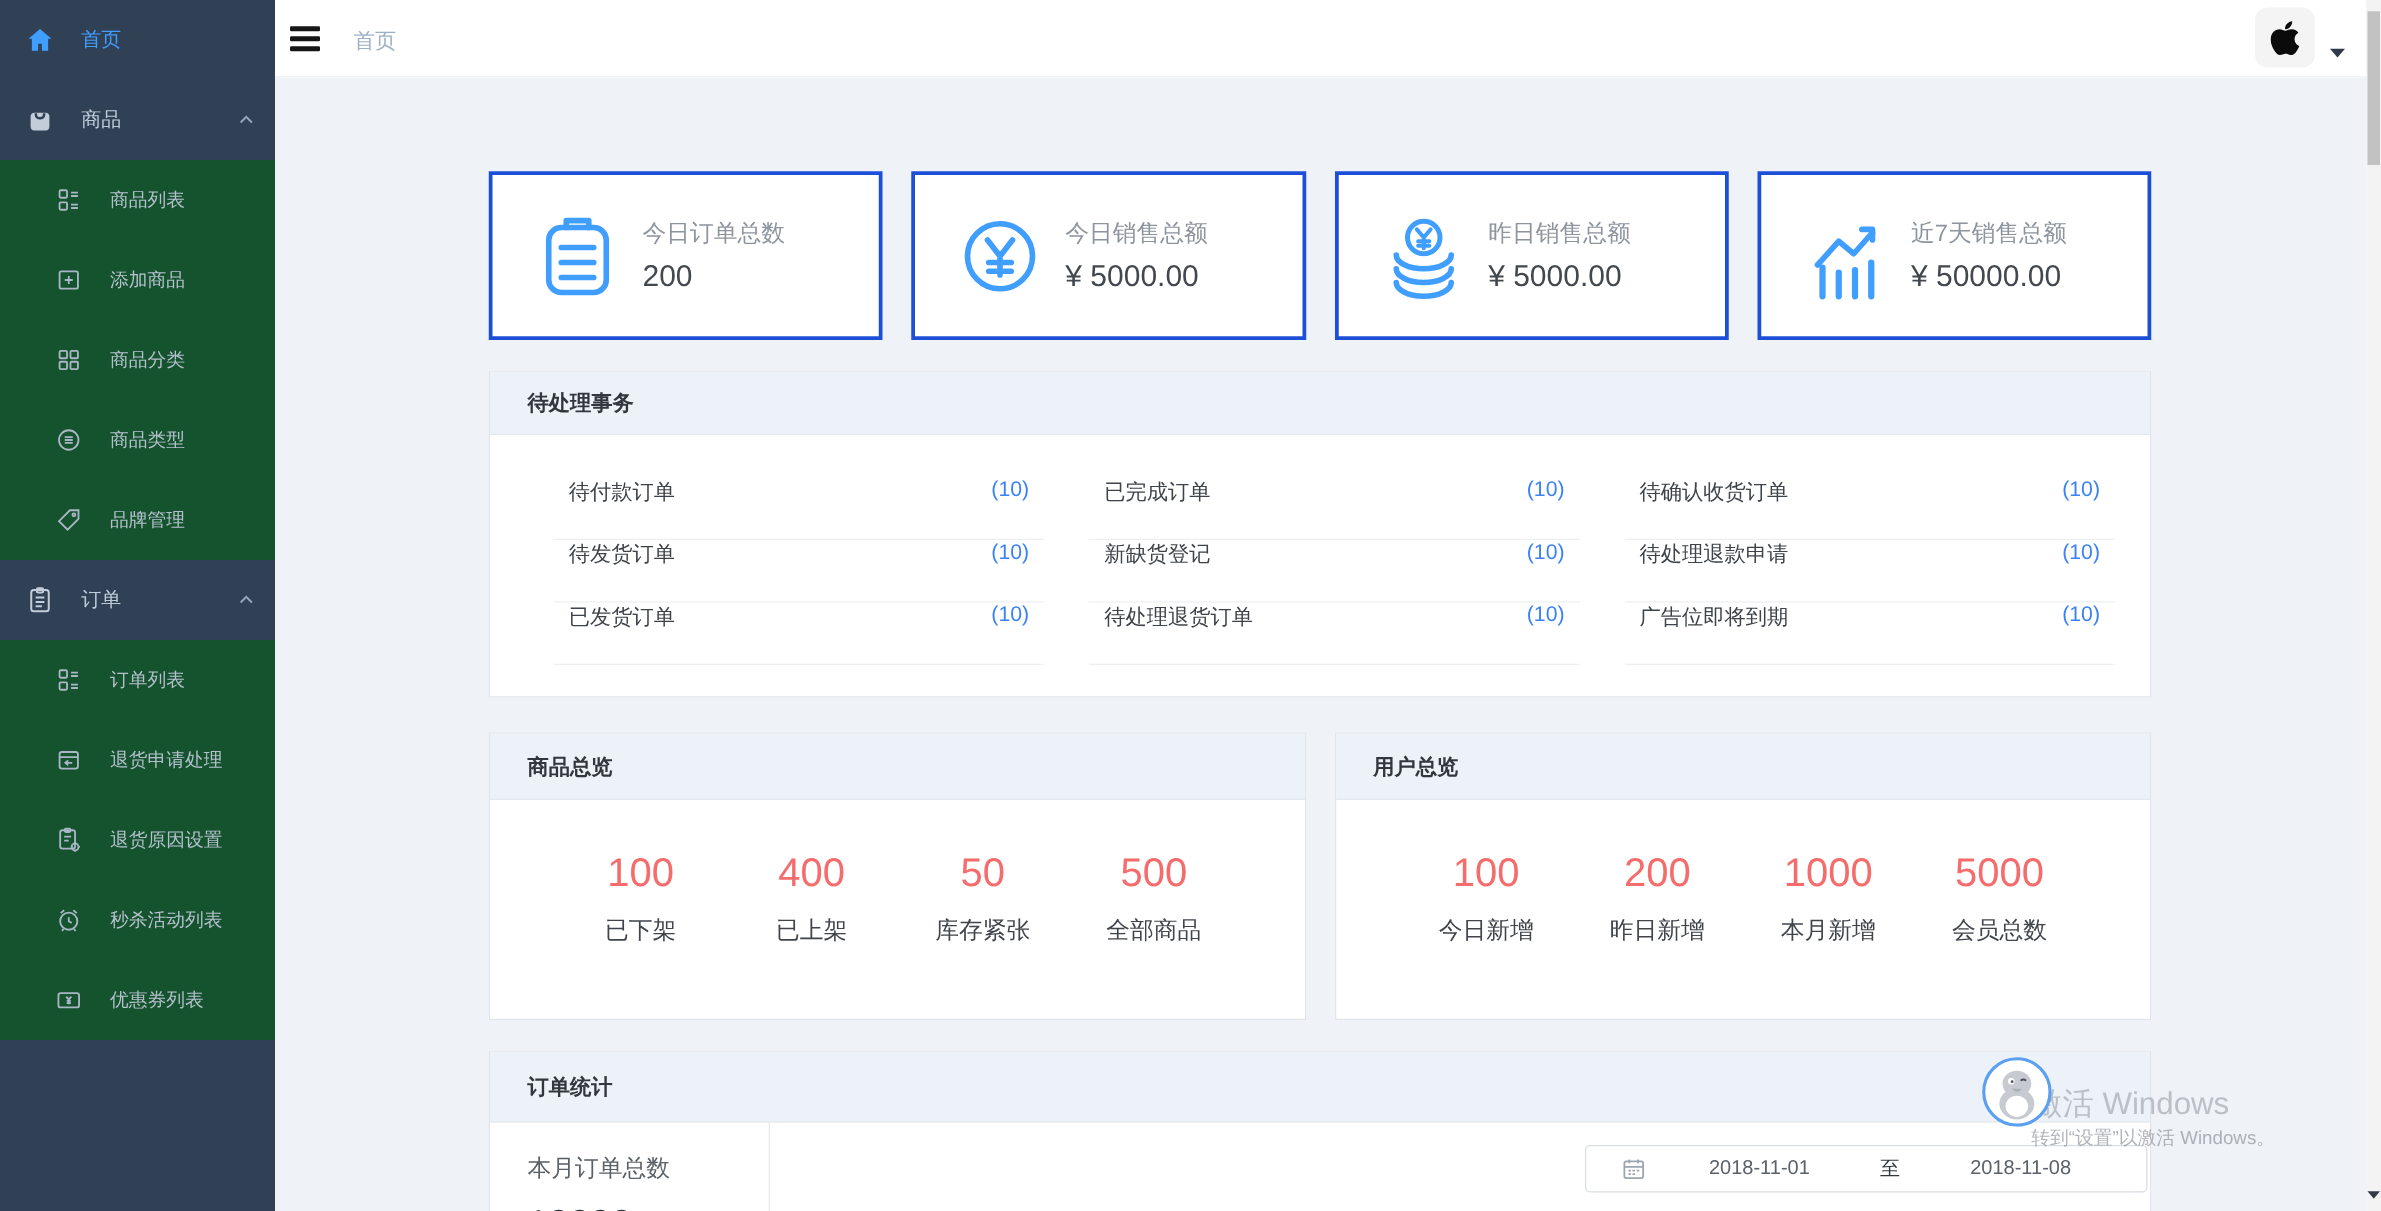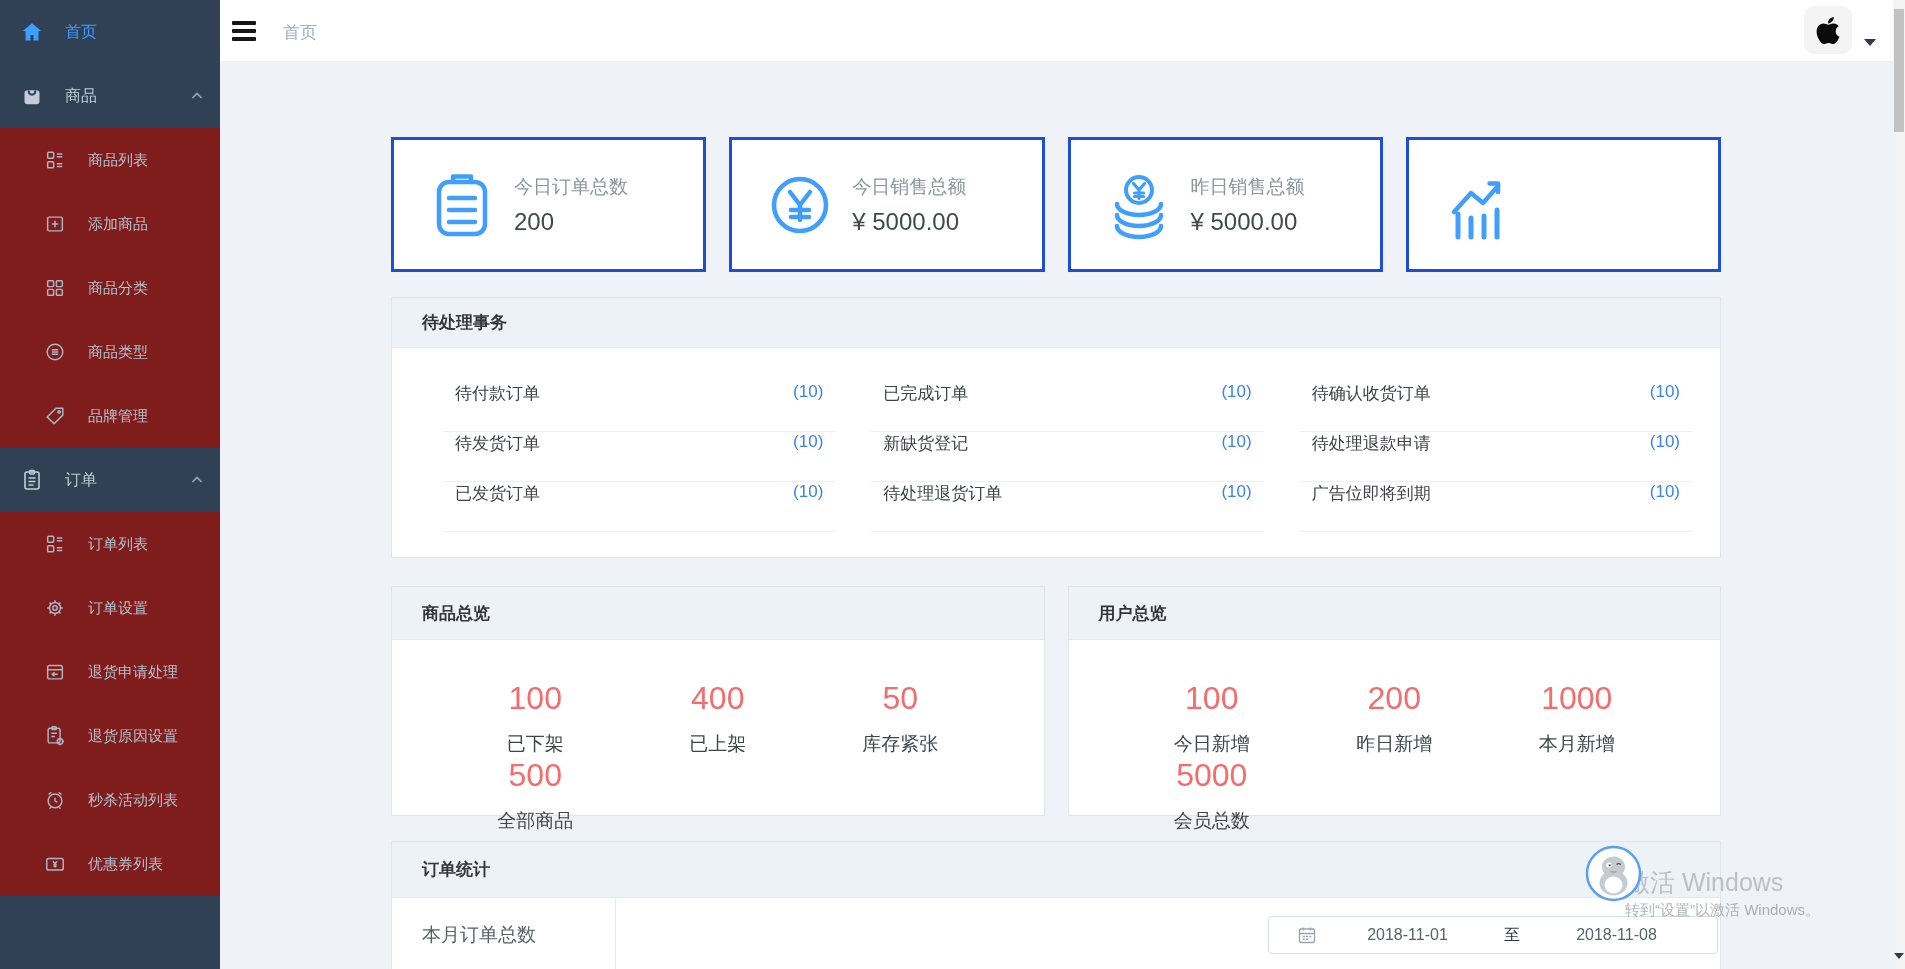--- a/index.html
+++ b/index.html
@@ -4,21 +4,21 @@
 <style>
   * { margin:0; padding:0; box-sizing:border-box; }
   html,body { width:1905px; height:969px; overflow:hidden; }
   body { font-family:"Liberation Sans","DejaVu Sans",sans-serif; background:#fff; }
   .screen { position:relative; width:1905px; height:969px; overflow:hidden; background:#fff; }
 
   
   .sidebar { position:absolute; left:0; top:0; width:220px; height:100%; background:#304156; z-index:10; }
   .srow { height:64px; display:flex; align-items:center; padding-left:20px; color:#bfcbd9;
           font-size:16px; cursor:pointer; position:relative; }
-  .srow.sub { background:#7f1d1d; padding-left:44px; font-size:15px; color:#b4c0cd; }
+  .srow.sub { background:#14532d; padding-left:44px; font-size:15px; color:#b4c0cd; }
   .sicon { width:24px; height:24px; margin-right:21px; flex:none; display:block; }
   .srow.sub .sicon { width:22px; height:22px; margin-right:22px; }
   .srow.active { color:#409eff; }
   .chev { position:absolute; right:16px; top:50%; margin-top:-7px; width:14px; height:14px; }
 
   
   .topbar { position:absolute; left:220px; right:0; top:0; height:62px; background:#fff;
             border-bottom:1px solid #edeff3; z-index:9; }
   .burger { position:absolute; left:12px; top:21px; width:24px; height:20px; cursor:pointer; }
   .burger span { display:block; height:3.5px; background:#161616; margin-bottom:4.5px; border-radius:1px; }
@@ -45,21 +45,21 @@
 
   .pending { margin-top:25px; }
   .pgrid { display:grid; grid-template-columns:repeat(3,1fr); column-gap:36px; padding:34px 28px 25px 51px; }
   .pcell { height:50px; display:flex; align-items:flex-start; justify-content:space-between; padding:0 12px;
            border-bottom:1px solid #edeff3; font-size:17px; color:#3e4249; cursor:pointer; }
   .pcount { color:#3b82f6; }
 
   .ovr { margin-top:28px; display:grid; grid-template-columns:1fr 1fr; gap:23px; }
   .ovr .panel { height:230px; }
   .ovr .panel-h { height:53px; }
-  .ostats { display:grid; grid-template-columns:repeat(3,1fr); padding:40px 52px 0 52px; text-align:center; }
+  .ostats { display:grid; grid-template-columns:repeat(4,1fr); padding:40px 52px 0 52px; text-align:center; }
   .ostat { cursor:pointer; }
   .onum { font-size:32px; color:#f56c6c; }
   .olabel { font-size:19px; color:#41454b; margin-top:14px; }
 
   .orderp { margin-top:25px; height:240px; overflow:hidden; }
   .orderp .panel-h { height:56px; }
   .obody { display:flex; height:182px; }
   .ocell { width:224px; border-right:1px solid #e6ebf2; padding:24px 0 0 30px; }
   .ocell-label { font-size:19px; color:#5a6066; }
   .ocell-value { font-size:30px; color:#2f3338; margin-top:15px; }
@@ -162,28 +162,20 @@
 
     <div class="srow sub">
       <svg class="sicon" viewBox="0 0 24 24" stroke="#a9b6c5" stroke-width="1.6" fill="none">
         <rect x="4" y="3.5" width="6.5" height="6.5" rx="1"></rect>
           <rect x="4" y="14" width="6.5" height="6.5" rx="1"></rect>
         <path d="M14 5.5h6M14 8.5h6M14 16h6M14 19h6"></path>
         </svg>
       <span>订单列表</span>
     </div>
 
-    <div class="srow sub">
-      <svg class="sicon" viewBox="0 0 24 24" stroke="#a9b6c5" stroke-width="1.6" fill="none">
-        <circle cx="12" cy="12" r="6"></circle>
-          <circle cx="12" cy="12" r="2.4"></circle>
-        <path d="M12 3.5v2.5M12 18v2.5M3.5 12H6M18 12h2.5M6 6l1.8 1.8M16.2 16.2L18 18M18 6l-1.8 1.8M7.8 16.2L6 18"></path>
-        </svg>
-      <span>订单设置</span>
-    </div>
 
     <div class="srow sub">
       <svg class="sicon" viewBox="0 0 24 24" stroke="#a9b6c5" stroke-width="1.6" fill="none">
         <rect x="4" y="5" width="16" height="14.5" rx="2"></rect>
           <path d="M4 9.5h16"></path>
         <path d="M15 14.5H9.5M11.5 12.3l-2.5 2.2 2.5 2.2"></path>
         </svg>
       <span>退货申请处理</span>
     </div>
 
@@ -267,20 +259,24 @@
             <div class="card-label">昨日销售总额</div>
             <div class="card-value">¥ 5000.00</div>
           </div>
         </div>
         <div class="card">
           <svg class="cicon" viewBox="0 0 64 72" stroke="#409eff" stroke-width="5" fill="none" stroke-linecap="round" stroke-linejoin="round">
             <path d="M13 45v23M26 49v19M39 47v21M52 41v27"></path>
             <path d="M9 43L26 24l12 10 15-17" stroke-width="4.5"></path>
             <path d="M44.5 14.5H53V23" stroke-width="4.5"></path>
             </svg>
+          <div>
+            <div class="card-label">近7天销售总额</div>
+            <div class="card-value">¥ 50000.00</div>
+          </div>
         </div>
       </div>
 
       <div class="panel pending">
         <div class="panel-h">待处理事务</div>
         <div class="pgrid">
           <div class="pcell">
             <span>待付款订单</span>
             <span class="pcount">(10)</span>
           </div>

